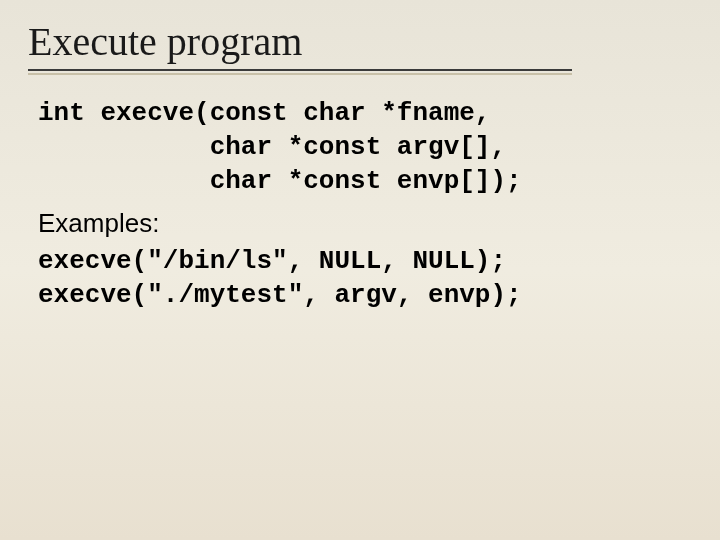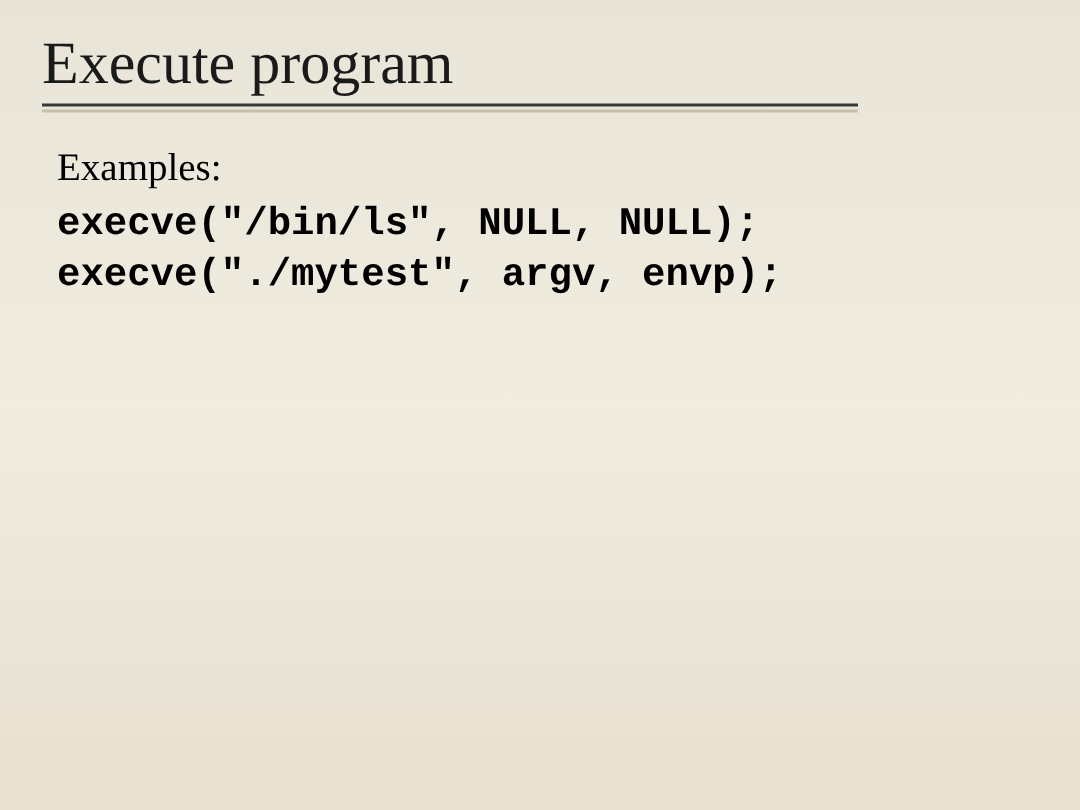--- a/index.html
+++ b/index.html
@@ -43,37 +43,40 @@
   .codeblock {
     font-family: 'Courier New', Courier, monospace;
     font-weight: bold;
     font-size: 26px;
     color: #000;
     white-space: pre;
     line-height: 1.3;
     margin: 0;
   }
   .label {
-    font-family: Liberation Serif, serif;
+    font-family: Liberation Sans, sans-serif;
     font-weight: normal;
     font-size: 26px;
     color: #000;
     margin: 10px 0 6px 0;
   }
 </style>
 </head>
 <body>
 
 <div class="slide">
   <h1 class="title">Execute program</h1>
   <div class="title-rule-wrap">
     <hr class="title-rule">
     <hr class="title-rule-shadow">
   </div>
 
   <div class="content">
+    <pre class="codeblock"><span>int execve(const char *fname,</span>
+<span>           char *const argv[],</span>
+<span>           char *const envp[]);</span></pre>
 
     <div class="label">Examples:</div>
 
     <pre class="codeblock"><span>execve("/bin/ls", NULL, NULL);</span>
 <span>execve("./mytest", argv, envp);</span></pre>
   </div>
 </div>
 
 </body></html>

